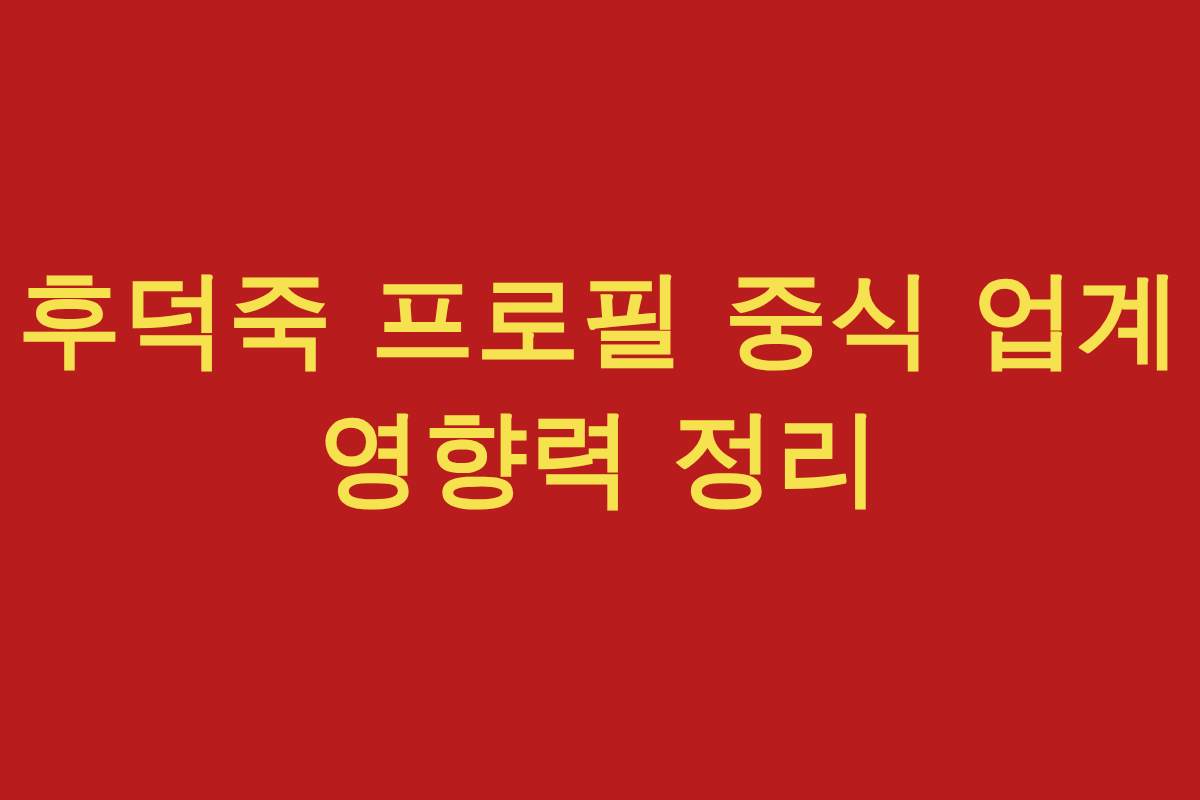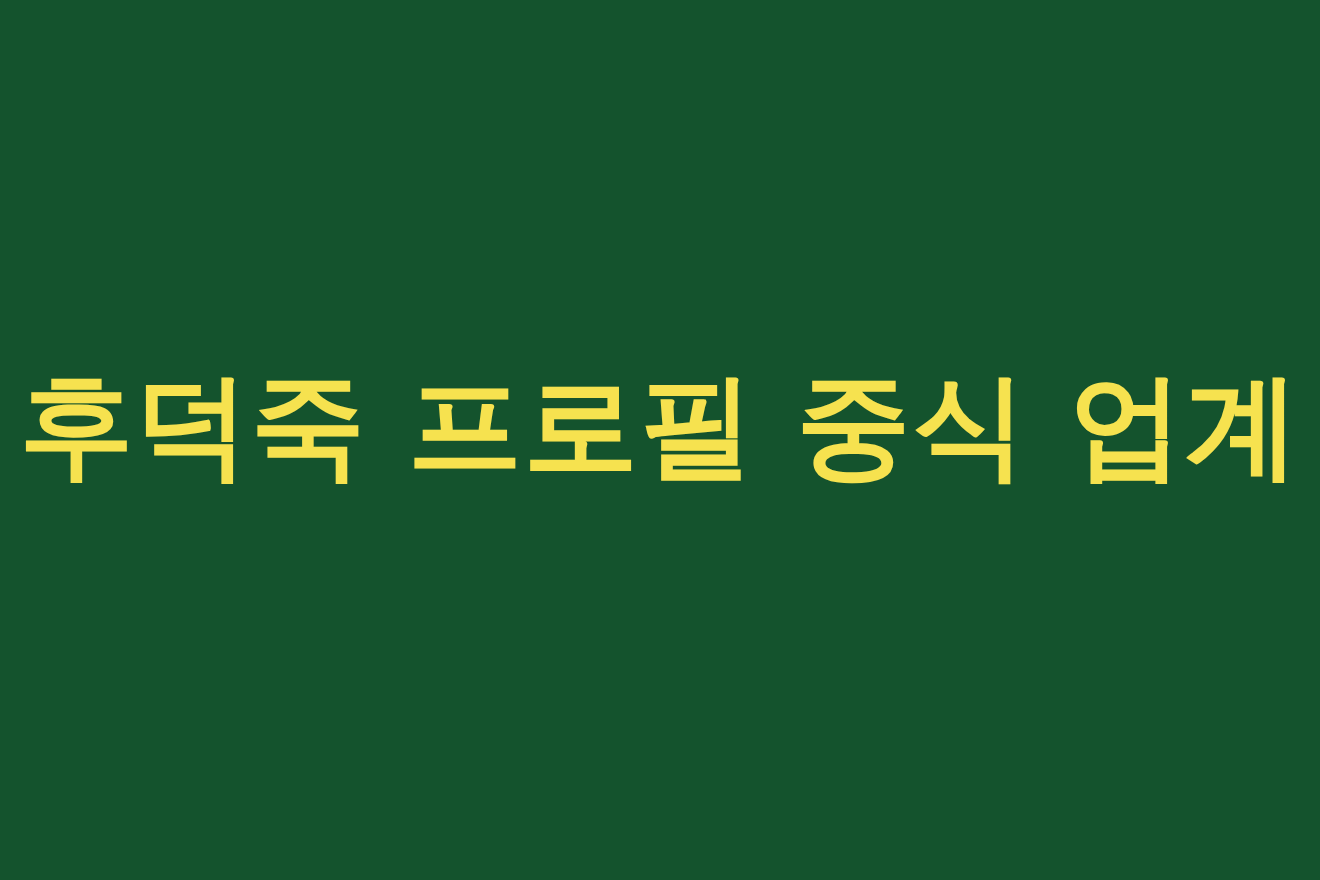--- a/index.html
+++ b/index.html
@@ -12,21 +12,21 @@
     height: 800px;
     overflow: hidden;
     font-family: "DejaVu Sans", "Liberation Sans", sans-serif;
   }
 
   .card {
     position: relative;
     width: 1200px;
     height: 800px;
     box-sizing: border-box;
-    background: #14532d;
+    background: #b91c1c;
     display: flex;
     flex-direction: column;
     align-items: center;
     justify-content: center;
   }
 
   .title-block {
     width: 100%;
     text-align: center;
     
@@ -52,14 +52,15 @@
     font-size: 104px;
     line-height: 1.34;
   }
 </style>
 </head>
 <body>
 
 <div class="card">
   <div class="title-block">
     <span class="title-line title-line-1">후덕죽 프로필 중식 업계</span>
+    <span class="title-line title-line-2">영향력 정리</span>
   </div>
 </div>
 
 </body></html>

